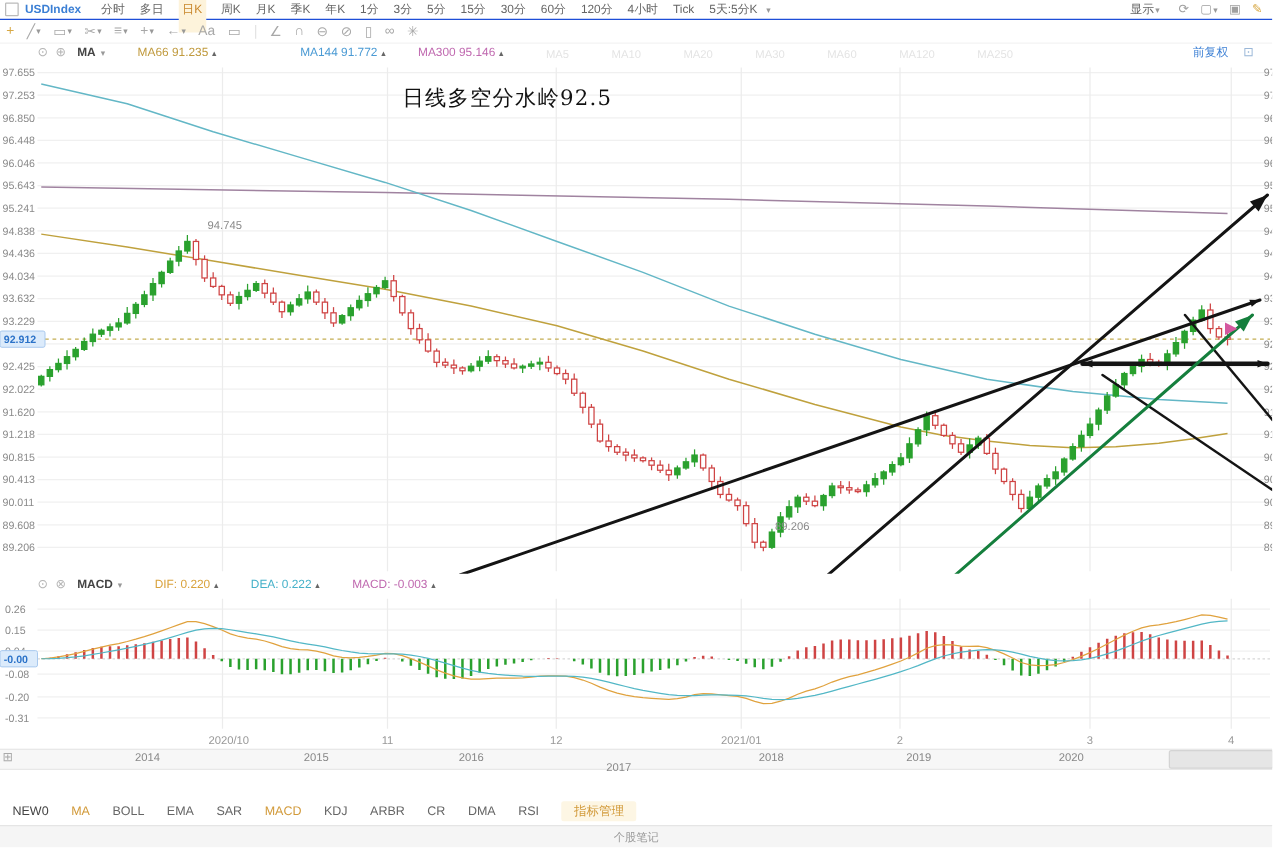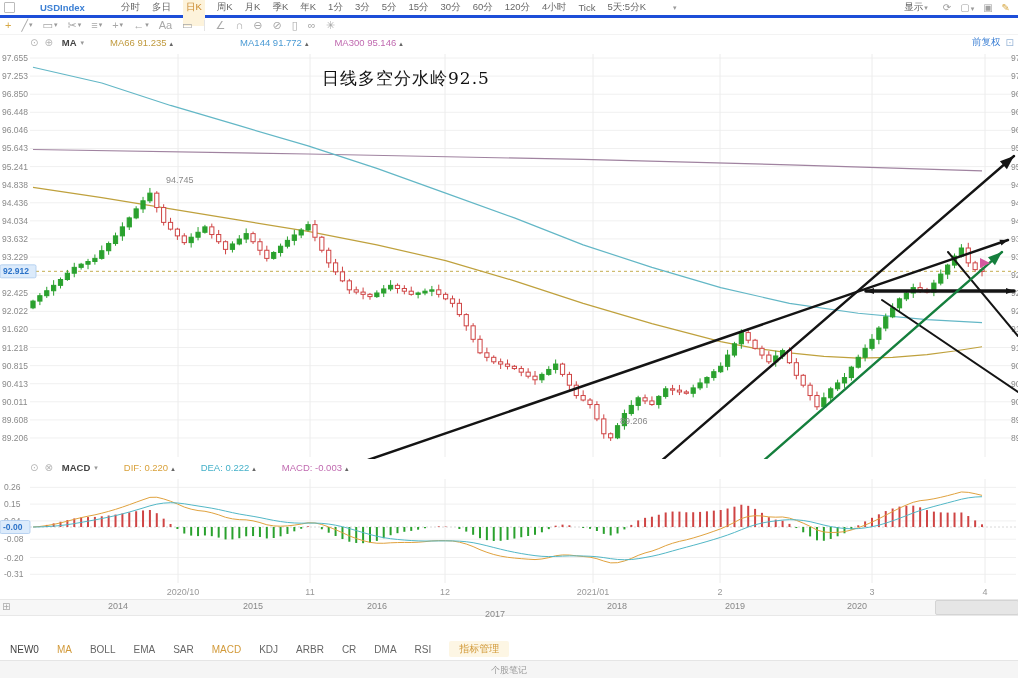--- a/index.html
+++ b/index.html
@@ -1,20 +1,20 @@
 <!DOCTYPE html>
 <html><head>
 <meta charset="utf-8">
 <style>
   html,body{margin:0;padding:0;background:#fff;}
   #app{position:relative;width:1018px;height:678px;background:#fff;overflow:hidden;
        font-family:"Liberation Sans","DejaVu Sans",sans-serif;color:#555;-webkit-font-smoothing:antialiased;}
   .row{position:absolute;left:0;width:1018px;display:flex;align-items:center;}
   
-  #topbar{top:0;height:15px;font-size:9.5px;border-bottom:3px solid #1d4ed8;background:#fff;gap:20px;}
+  #topbar{top:0;height:15px;font-size:9.5px;border-bottom:1px solid #1d4ed8;background:#fff;}
   #topbar .winicon{width:9px;height:9px;border:1px solid #bbb;margin:0 5px 0 4px;border-radius:1px;}
   #symbol{color:#3b7fd4;margin-right:10px;font-weight:bold;}
   .tf{margin:0 6px;color:#666;cursor:default;white-space:nowrap;}
   .tf.active{color:#c8862a;background:#fdf3db;padding:12px 3px;border-radius:0;}
   .caret{font-size:7px;color:#999;margin-left:1px;}
   #topbar-right{margin-left:auto;display:flex;align-items:center;gap:9px;padding-right:8px;color:#999;}
   #topbar-right .ic{font-size:10px;color:#a0a0a0;}
   #topbar-right .ic.pen{color:#d7a844;}
   
   #drawbar{top:16px;height:18px;font-size:11px;color:#a8a8a8;border-bottom:1px solid #f3f3f3;}
@@ -24,21 +24,21 @@
   .sep{width:1px;height:11px;background:#e4e4e4;margin:0 6px;}
   
   .legendrow{height:17px;font-size:9.5px;}
   #legend-main{top:34px;}
   #legend-macd{top:459px;}
   .circ{color:#b5b5b5;font-size:10px;margin:0 3px;}
   .indname{color:#444;font-weight:bold;margin:0 3px 0 6px;}
   .lg-entry{margin:0 0 0 26px;white-space:nowrap;}
   .lg-caret{color:#666;font-size:7px;margin-left:3px;}
   .faint{opacity:.16;margin-left:34px;font-size:9px;}
-  #adjust{margin-left:auto;color:#3b7fd4;padding-right:4px;display:flex;gap:5px;align-items:center;}
+  #adjust{margin-left:auto;color:#3b7fd4;padding-right:15px;display:flex;gap:12px;align-items:center;}
   #adjust .ic{color:#9ab7d8;font-size:10px;}
   svg{position:absolute;left:0;display:block;}
   svg text{font-family:"Liberation Sans","DejaVu Sans",sans-serif;}
   .axis-label{font-size:8.5px;fill:#8a8a8a;}
   .note-label{font-size:9px;fill:#8a8a8a;}
   
   #months{top:586px;height:12px;font-size:9px;color:#999;}
   #months span,#years span{position:absolute;transform:translateX(-50%);white-space:nowrap;}
   #timeline{top:599px;height:15px;background:#f7f7f7;border-top:1px solid #e8e8e8;border-bottom:1px solid #e8e8e8;font-size:9px;color:#888;}
   #tl-selection{position:absolute;top:0;height:13px;background:#e6e6e6;border:1px solid #d4d4d4;border-radius:2px;}
@@ -149,20 +149,29 @@
 
   <div id="legend-main" class="row legendrow">
     <span class="circ" style="margin-left:30px">⊙</span>
     <span class="circ">⊕</span>
     <span class="indname">MA</span>
     <span class="caret">▾</span>
     <span id="ma-entries" style="display:flex;align-items:center;">
         <span class="lg-entry"><span style="color: rgb(192, 154, 62);">MA66 91.235</span><span class="lg-caret">▴</span></span>
         <span class="lg-entry"><span style="color: rgb(74, 154, 212); padding-left: 41px;">MA144 91.772</span><span class="lg-caret">▴</span></span>
         <span class="lg-entry"><span style="color: rgb(192, 106, 176);">MA300 95.146</span><span class="lg-caret">▴</span></span>
+      </span>
+    <span id="ma-faint" style="display:flex;align-items:center;">
+        <span class="faint">MA5</span>
+        <span class="faint">MA10</span>
+        <span class="faint">MA20</span>
+        <span class="faint">MA30</span>
+        <span class="faint">MA60</span>
+        <span class="faint">MA120</span>
+        <span class="faint">MA250</span>
       </span>
     <span id="adjust">
       <span>前复权</span>
         <span class="ic">⊡</span>
     </span>
   </div>
 
   <svg id="price-svg" style="top:52px" width="1018" height="407" viewBox="0 0 1018 407">
       <line x1="30" y1="6" x2="1016" y2="6" stroke="#f0f0f0" stroke-width="1"></line>
       <text x="2" y="9" class="axis-label" text-anchor="start">97.655</text>

